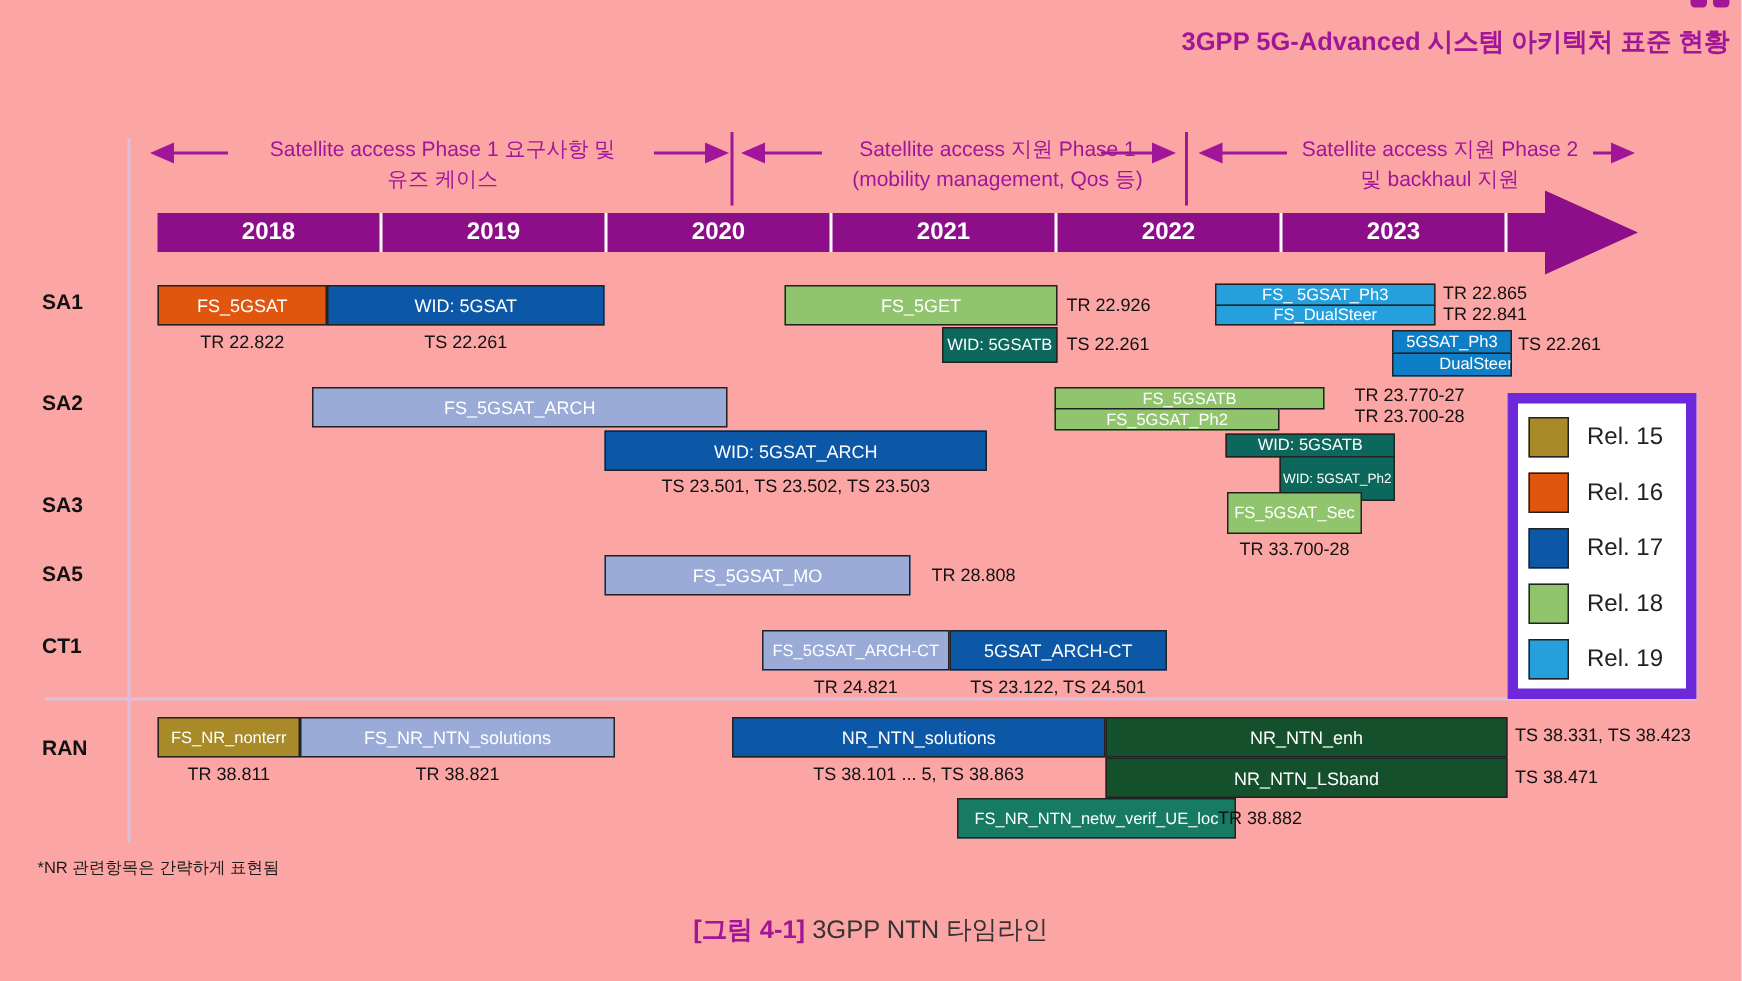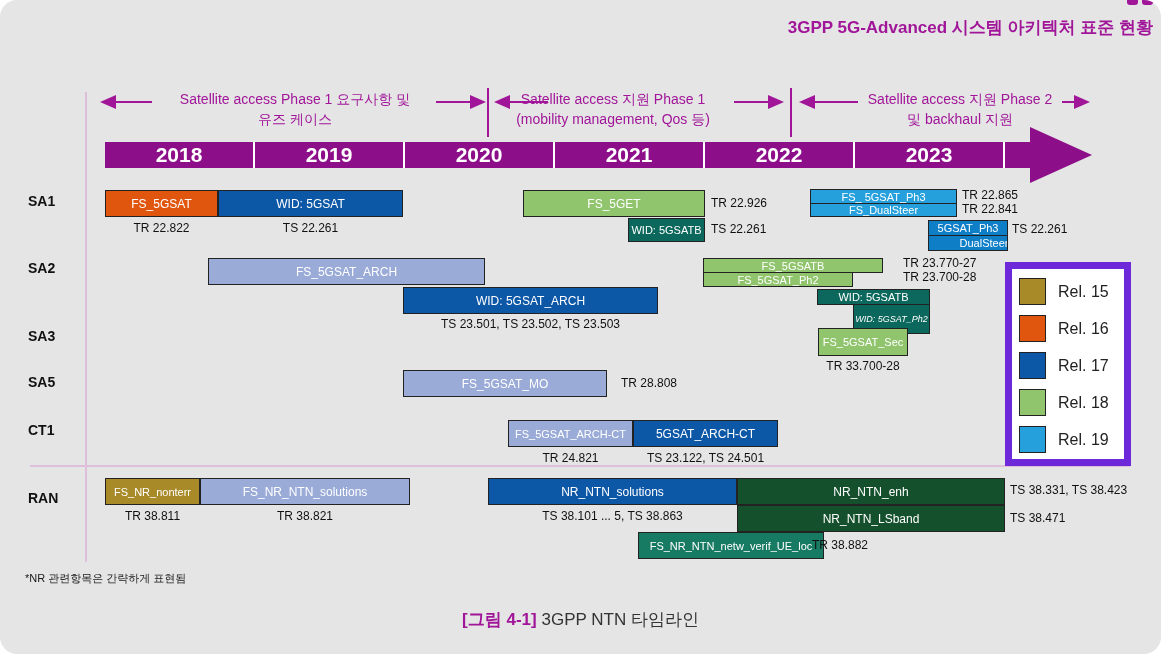--- a/index.html
+++ b/index.html
@@ -1,37 +1,37 @@
 <!DOCTYPE html>
 <html style="--magenta: #a11699; --yearbar: #8d0e89; --guide: #ddbfdb; --rel15: #a98a28; --rel16: #e0560e; --rel17: #0d57a7; --rel18: #90c46d; --rel19: #25a0dc; --rel19w: #0e7ec7; --study: #9aabd8; --wid18: #0c685c; --rangreen: #15502d; --ranteal: #177a63;"><head>
 <meta charset="utf-8">
 <style>
   html,body{margin:0;padding:0;background:#fff;}
-  .stage{position:relative;width:1161px;height:654px;background:#e5e5e5;overflow:hidden;
-         font-family:"Liberation Sans", sans-serif;border-radius:17px;}
+  .stage{position:relative;width:1161px;height:654px;background:#fca5a5;overflow:hidden;
+         font-family:"Liberation Sans", sans-serif;}
 
   
   .title{position:absolute;top:16px;right:8px;font-size:17px;font-weight:bold;color:var(--magenta);}
   .frag{position:absolute;background:var(--magenta);border-radius:0 0 3px 3px;}
   .footnote{position:absolute;left:25px;top:571px;font-size:11px;color:#1a1a1a;}
   .caption{position:absolute;left:0;top:608px;width:1161px;text-align:center;font-size:17px;color:#333;}
   .caption .pre{color:var(--magenta);font-weight:bold;}
 
   
   .phase-text{position:absolute;top:89px;text-align:center;font-size:14px;line-height:20px;color:var(--magenta);}
   .hline{position:absolute;top:101px;height:2px;background:var(--magenta);}
   .vline{position:absolute;top:88px;height:49px;width:2px;background:var(--magenta);}
   .tri{position:absolute;width:0;height:0;border-top:7px solid transparent;border-bottom:7px solid transparent;top:95px;}
   .tri.l{border-right:16px solid var(--magenta);}
   .tri.r{border-left:16px solid var(--magenta);}
 
   
   .yearbar{position:absolute;left:105px;top:142px;width:925px;height:26px;background:var(--yearbar);display:flex;}
   .ycell{flex:0 0 150px;box-sizing:border-box;border-right:2px solid #fff;color:#fff;
-         font-size:21px;font-weight:bold;display:flex;align-items:center;justify-content:center;}
+         font-size:16px;font-weight:bold;display:flex;align-items:center;justify-content:center;}
   .yearhead{position:absolute;left:1030px;top:127px;width:0;height:0;
             border-top:28px solid transparent;border-bottom:28px solid transparent;
             border-left:62px solid var(--yearbar);}
 
   
   .vguide{position:absolute;left:85px;top:92px;width:2px;height:470px;background:var(--guide);}
   .hguide{position:absolute;left:30px;top:465px;width:1100px;height:2px;background:var(--guide);}
 
   
   .rowlabel{position:absolute;left:28px;font-size:14px;font-weight:bold;color:#111;}
@@ -69,21 +69,21 @@
   <div class="phase-text" style="left:150px;width:290px;">
     <div>Satellite access Phase 1 요구사항 및</div>
     <div>유즈 케이스</div>
   </div>
   <div class="hline" style="left:436px;width:34px;"></div>
   <div class="tri r" style="left:470px;"></div>
   <div class="vline" style="left:487px;"></div>
 
   <div class="tri l" style="left:494px;"></div>
   <div class="hline" style="left:508px;width:40px;"></div>
-  <div class="phase-text" style="left:508px;width:210px;">
+  <div class="phase-text" style="left:560px;width:210px;">
     <div>Satellite access 지원 Phase 1</div>
     <div>(mobility management, Qos 등)</div>
   </div>
   <div class="hline" style="left:734px;width:34px;"></div>
   <div class="tri r" style="left:768px;"></div>
   <div class="vline" style="left:790px;"></div>
 
   <div class="tri l" style="left:799px;"></div>
   <div class="hline" style="left:813px;width:45px;"></div>
   <div class="phase-text" style="left:855px;width:210px;">
@@ -133,21 +133,21 @@
 
   <div class="bar c-study" style="left:208px;top:258px;width:277px;height:27px;">FS_5GSAT_ARCH</div>
   <div class="bar c-rel17" style="left:403px;top:287px;width:255px;height:27px;">WID: 5GSAT_ARCH</div>
   <div class="doc c" style="left:403px;top:317px;width:255px;">TS 23.501, TS 23.502, TS 23.503</div>
 
   <div class="bar c-rel18 fs11" style="left:703px;top:258px;width:180px;height:15px;">FS_5GSATB</div>
   <div class="bar c-rel18 fs11" style="left:703px;top:272px;width:150px;height:15px;">FS_5GSAT_Ph2</div>
   <div class="doc" style="left:903px;top:256px;">TR 23.770-27</div>
   <div class="doc" style="left:903px;top:270px;">TR 23.700-28</div>
   <div class="bar c-wid18 fs11" style="left:817px;top:289px;width:113px;height:16px;">WID: 5GSATB</div>
-  <div class="bar c-wid18 fs9" style="left:853px;top:304px;width:77px;height:30px;font-style:italic;">WID: 5GSAT_Ph2</div>
+  <div class="bar c-wid18 fs9" style="left:853px;top:304px;width:77px;height:30px;">WID: 5GSAT_Ph2</div>
 
   <div class="bar c-rel18 fs11" style="left:818px;top:328px;width:90px;height:28px;">FS_5GSAT_Sec</div>
   <div class="doc c" style="left:810px;top:359px;width:106px;">TR 33.700-28</div>
 
   <div class="bar c-study" style="left:403px;top:370px;width:204px;height:27px;">FS_5GSAT_MO</div>
   <div class="doc" style="left:621px;top:376px;">TR 28.808</div>
 
   <div class="bar c-study fs11" style="left:508px;top:420px;width:125px;height:27px;">FS_5GSAT_ARCH-CT</div>
   <div class="bar c-rel17" style="left:633px;top:420px;width:145px;height:27px;">5GSAT_ARCH-CT</div>
   <div class="doc c" style="left:508px;top:451px;width:125px;">TR 24.821</div>

